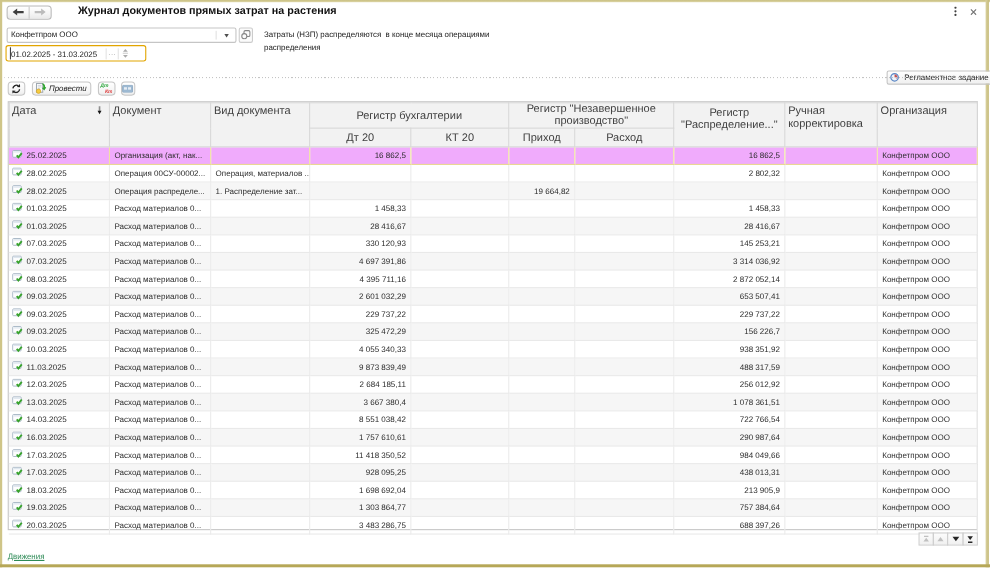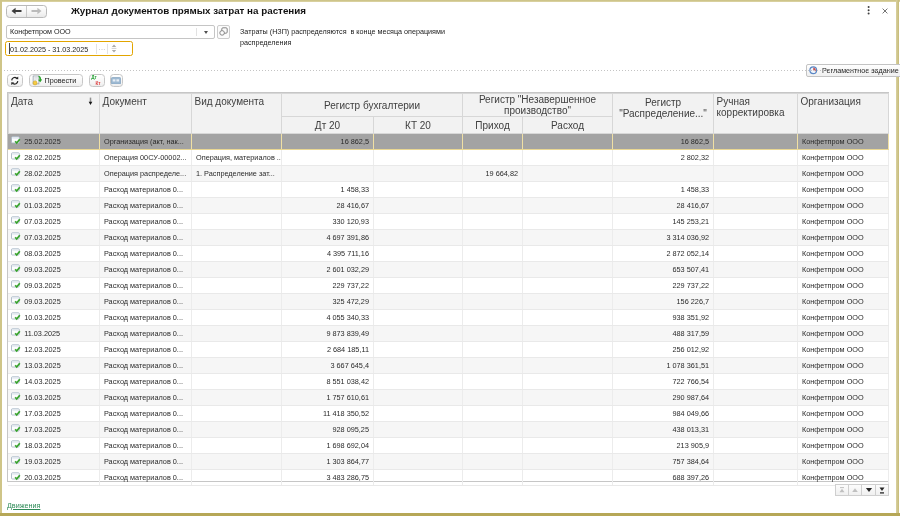--- a/index.html
+++ b/index.html
@@ -36,35 +36,35 @@
 #datefld .txt { position:absolute; left:4px; top:2.6px; font-size:7.2px; color:#222; }
 #datefld .cur { position:absolute; left:3px; top:1.3px; width:1px; height:11px; background:#444; }
 #datefld .s1 { position:absolute; left:89.5px; top:1.5px; bottom:1.5px; width:1px; background:#e3e3e3; }
 #datefld .dots3 { position:absolute; left:92.5px; top:1px; font-size:7.2px; color:#a9a9a9; letter-spacing:0.4px; }
 #datefld .s2 { position:absolute; left:100.5px; top:1.5px; bottom:1.5px; width:1px; background:#e3e3e3; }
 
 
 #dotsep { left:4px; top:70px; width:890px; height:1px; background:repeating-linear-gradient(90deg,#c4c4c4 0 1px,transparent 1px 3px); }
 
 
-.tbtn { position:absolute; top:73.5px; height:13.5px; border:1px solid #c7c7c7; border-radius:3.5px; background:linear-gradient(#ffffff,#f5f5f5 70%,#ededed); display:flex; align-items:center; justify-content:center; }
+.tbtn { position:absolute; top:73.5px; height:13.5px; border:1px solid #c7c7c7; border-radius:3.5px; background:linear-gradient(#ffffff,#f5f5f5 70%,#ededed); display:flex; align-items:center; justify-content:center;font-style:italic; }
 #btn-refresh { left:6.5px; width:16.5px; }
 #btn-post { left:28.5px; width:54px; font-size:7.2px; color:#1a1a1a; justify-content:flex-start; padding-left:2px; }
 #btn-dtkt { left:88.5px; width:16px; }
 #btn-rep { left:109.5px; width:13px; }
 
 
 #gridwrap { left:6.5px; top:92px; width:882px; height:390px; border:1px solid #c6c6c6; background:#fff; }
 #grid { border-collapse:collapse; table-layout:fixed; width:880px; font-size:7.3px; color:#2b2b2b; }
 #grid th { font-weight:normal; background:#f2f2f2; color:#404040; border:1px solid #d7d7d7; padding:0; font-size:10px; }
 #grid th.bl { border-left:1px solid #c9c9c9; }
 #grid td:first-child { padding-left:3px; }
 #grid td { border-right:1px solid #ececec; border-bottom:1px solid #e9e9e9; padding:0 5px 0 4px; white-space:nowrap; overflow:hidden; height:16px; }
 #grid tr.zb td { background:#f6f6f6; }
-#grid tr.hl td { background:#a3a3a3; border-bottom:1px solid #e9d793; border-right:1px solid #f0e0a4; }
+#grid tr.hl td { background:#f0abfc; border-bottom:1px solid #e9d793; border-right:1px solid #f0e0a4; }
 #grid td.num { text-align:right; padding-right:4px; }
 #grid tr.filler td { height:3px; border:none; }
 .docico { display:inline-block; vertical-align:-1px; margin-right:3.2px; }
 #grid th.lft { text-align:left; padding-left:2.5px; vertical-align:top; padding-top:1.5px; }
 
 
 #vnav { left:835.5px; top:483.5px; display:flex; }
 #vnav .nb { width:14.45px; height:12px; border:1px solid #cfcfcf; background:linear-gradient(#fcfcfc,#f0f0f0); display:flex; align-items:center; justify-content:center; margin-left:-1px; }
 
 #mov { left:7px; top:500.5px; font-size:7.2px; color:#2e8b57; text-decoration:underline; }
@@ -436,21 +436,21 @@
           <td>Конфетпром ООО</td>
         </tr>
 <tr class="zb">
           <td><span class="docico"><svg width="10" height="9" viewBox="0 0 10 9">
                 <rect x="0.5" y="0.8" width="7.8" height="6.2" rx="0.9" fill="#fdfdfe" stroke="#a9b8c6" stroke-width="0.9"></rect>
                 <rect x="1.2" y="1.5" width="6.4" height="1.1" fill="#dde6ee"></rect>
                 <path d="M4.2 5.2 L5.7 7 L8.8 3.2" fill="none" stroke="#38a32c" stroke-width="1.7"></path>
               </svg></span>13.03.2025</td>
           <td>Расход материалов 0...</td>
           <td></td>
-          <td class="num">3 667 645,4</td>
+          <td class="num">3 667 380,4</td>
           <td class="num"></td>
           <td class="num"></td>
           <td class="num"></td>
           <td class="num">1 078 361,51</td>
           <td class="num"></td>
           <td>Конфетпром ООО</td>
         </tr>
 <tr>
           <td><span class="docico"><svg width="10" height="9" viewBox="0 0 10 9">
                 <rect x="0.5" y="0.8" width="7.8" height="6.2" rx="0.9" fill="#fdfdfe" stroke="#a9b8c6" stroke-width="0.9"></rect>

